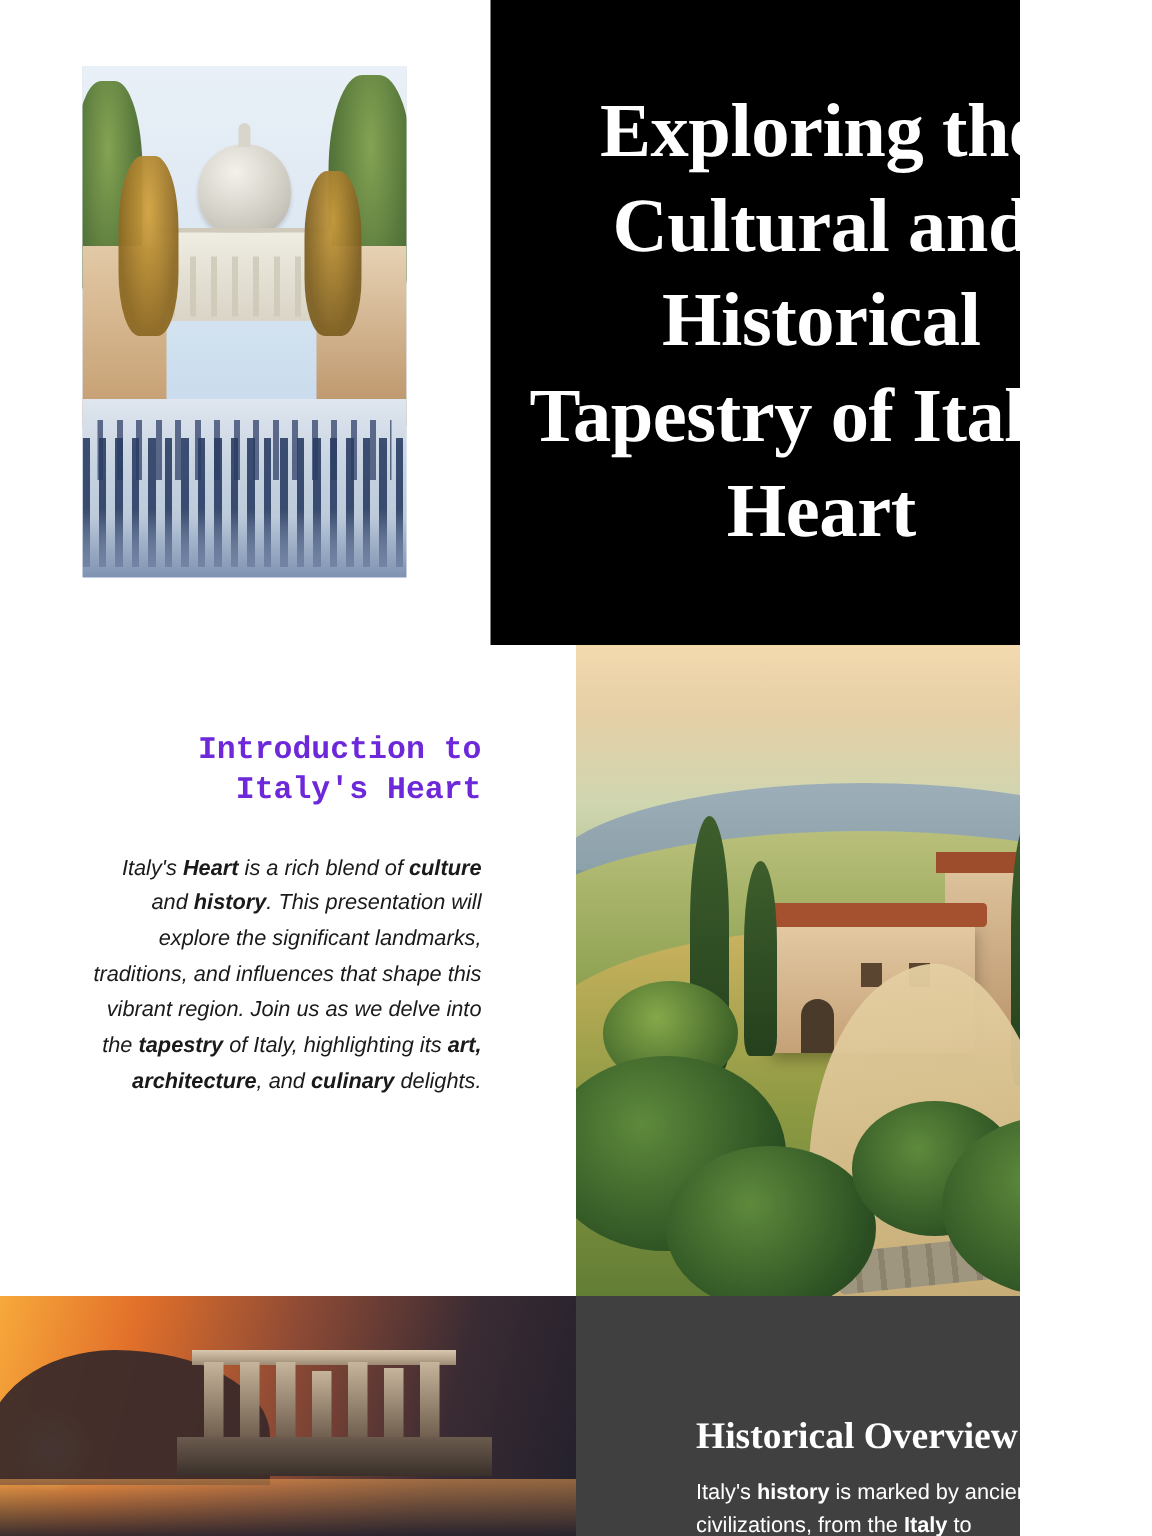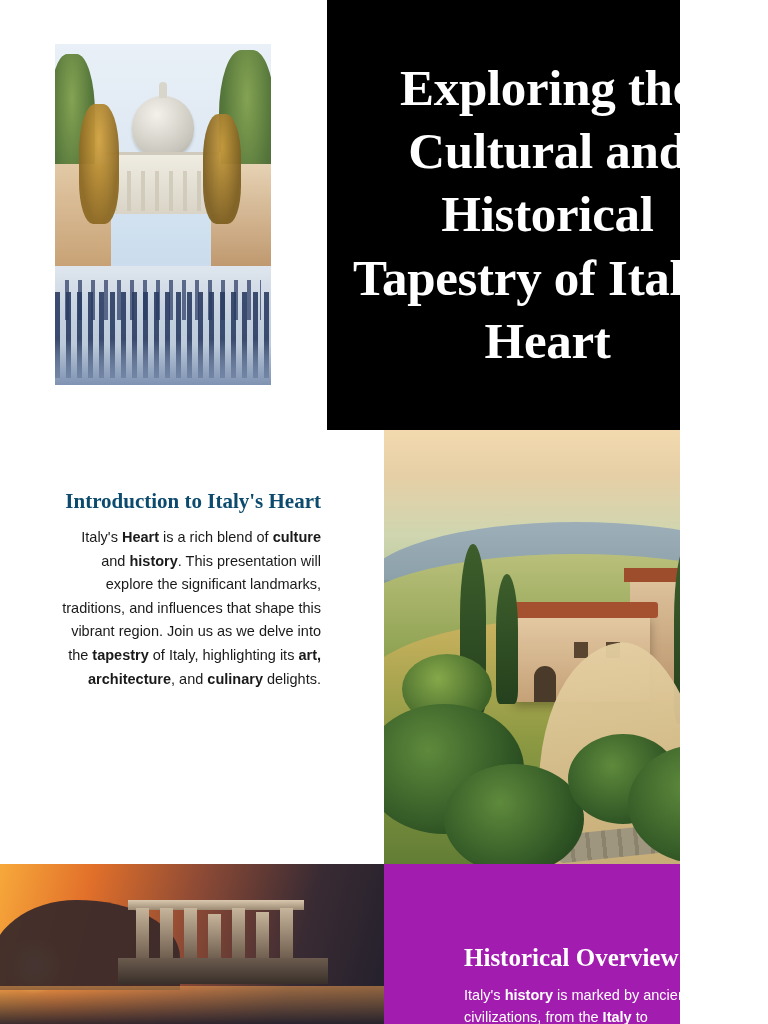--- a/index.html
+++ b/index.html
@@ -129,31 +129,32 @@
   }
 
   
   .intro {
     position: absolute;
     left: 55px; top: 488px;
     width: 266px;
     text-align: right;
   }
   .intro h2 {
-    font-family: Liberation Serif, serif;
+    font-family: Liberation Mono, monospace;
     font-size: 21px;
     line-height: 1.28;
-    color: #0c4a6e;
+    color: #6d28d9;
     font-weight: bold;
-    margin-bottom: 11px;
+    margin-bottom: 26px;
   }
   .intro p {
     font-size: 14.5px;
     line-height: 1.63;
     color: #1a1a1a;
+    font-style: italic;
   }
   .intro p b { font-weight: bold; }
 
   
   .tuscany {
     position: absolute;
     left: 384px; top: 430px;
     width: 384px; height: 434px;
     overflow: hidden;
     background: #6c8e4a;
@@ -286,21 +287,21 @@
   }
   .temple .water {
     position:absolute; left:0; right:0; bottom:0; height:38px;
     background: linear-gradient(rgba(240,160,80,.55), rgba(40,35,45,.9));
   }
 
   
   .overview {
     position:absolute;
     left:384px; top:864px; width:384px; height:160px;
-    background:#a21caf;
+    background:#404040;
     padding: 80px 22px 0 80px;
   }
   .overview h2 {
     font-family:"Liberation Serif", serif;
     font-size:25px;
     color:#ffffff;
     font-weight:bold;
     margin-bottom: 13px;
   }
   .overview p {

